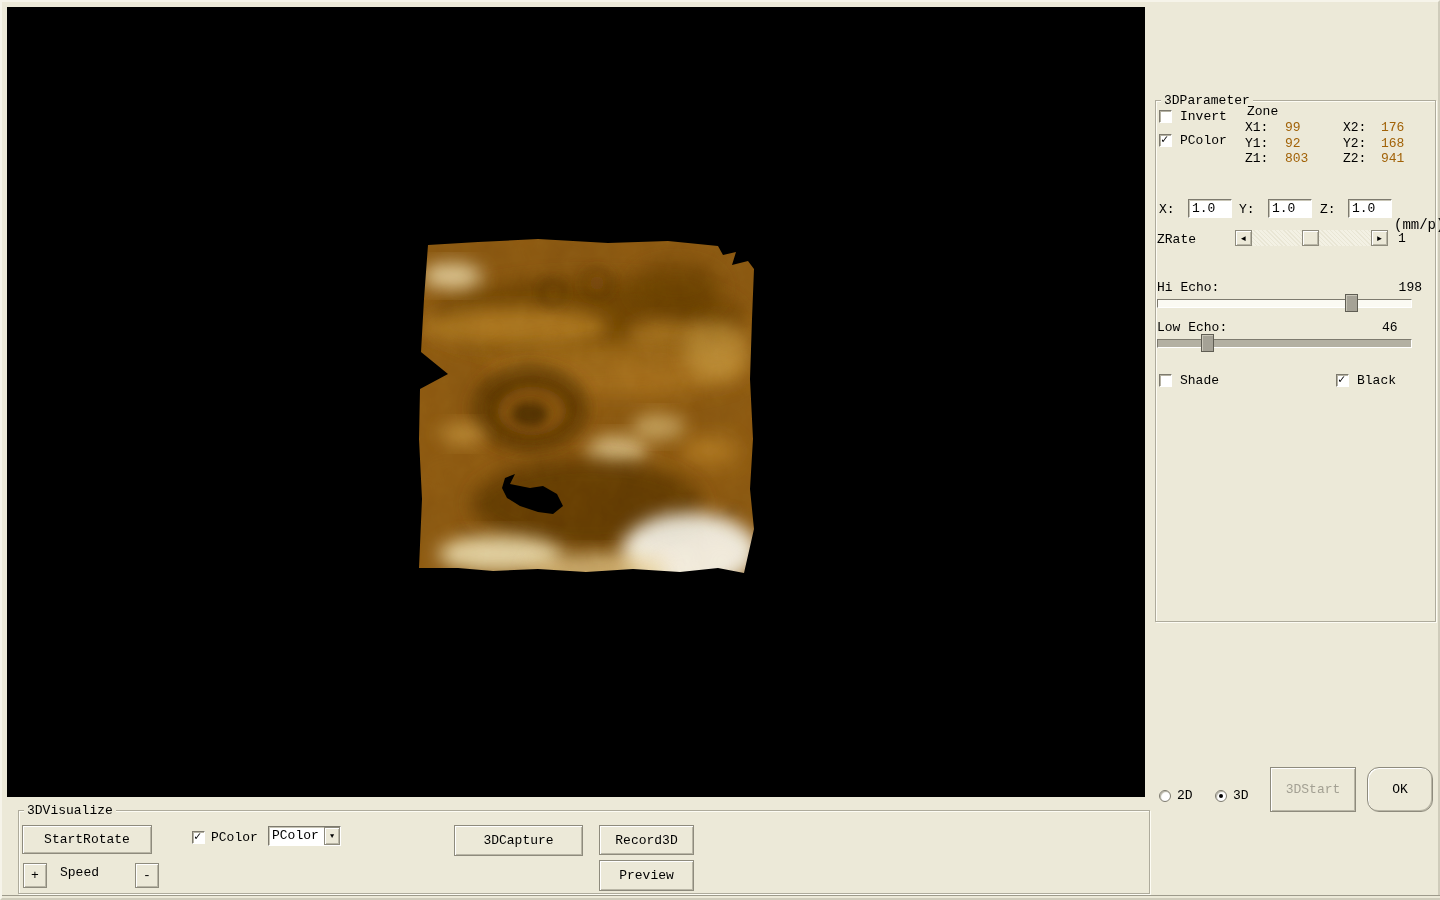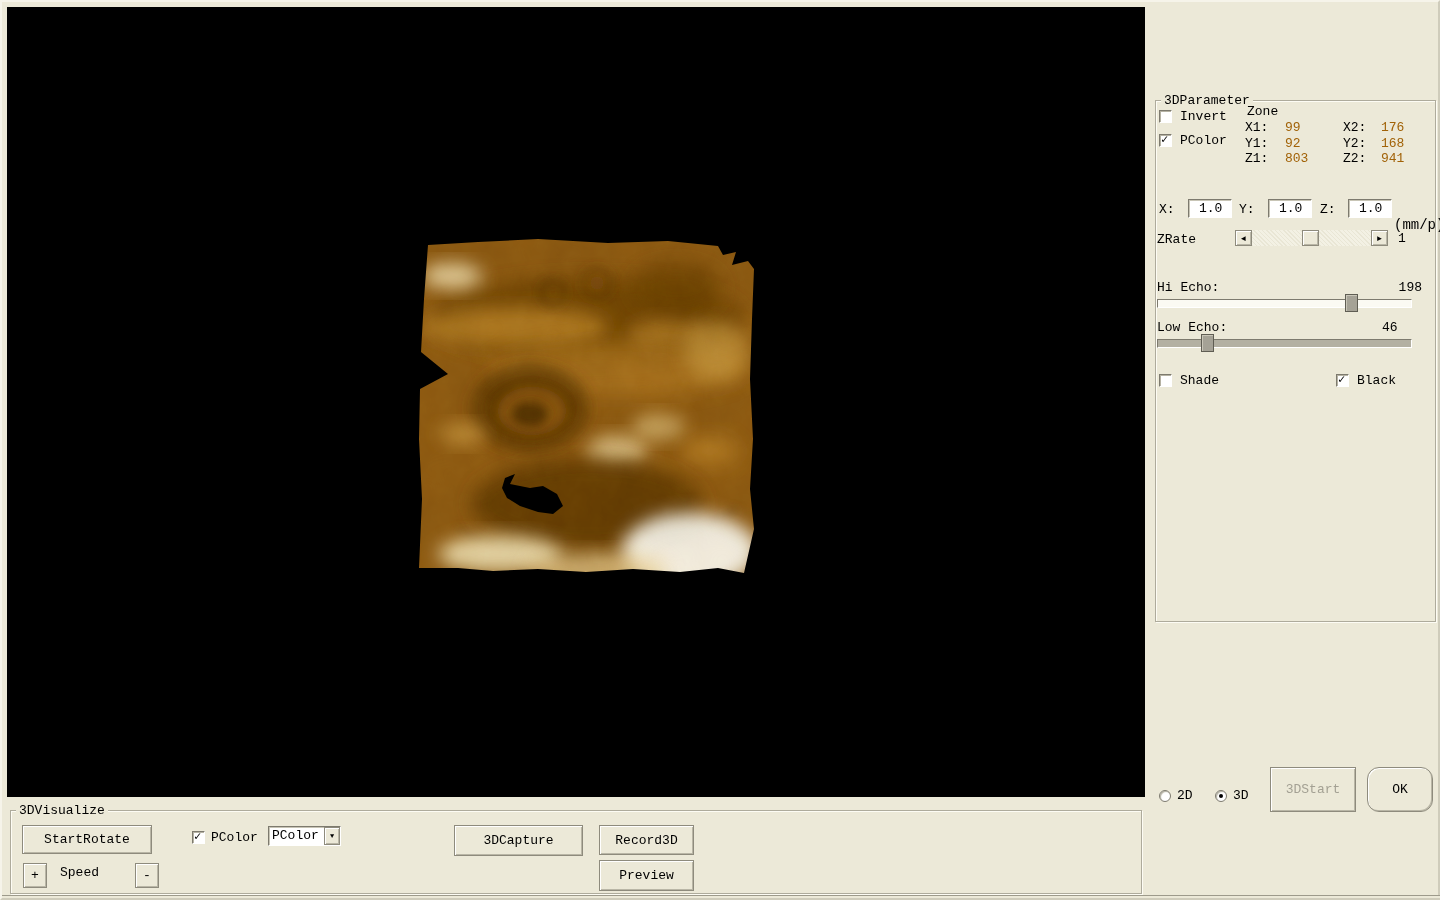--- a/index.html
+++ b/index.html
@@ -37,21 +37,21 @@
   .cb .check { display:none; position:absolute; left:1px; top:-2px; font-size:12px; font-weight:bold; line-height:14px; }
   .cb.checked .check { display:block; }
   .radio { position:absolute; width:12px; height:12px; border-radius:50%;
     background:#fff; border:1px solid #7d7a6e; box-shadow:inset 1px 1px 1px #b5b2a3; }
   .radio.checked::after { content:""; position:absolute; left:3px; top:3px; width:4px; height:4px;
     border-radius:50%; background:#000; }
 
   
   .field { position:absolute; background:#fff; border:1px solid;
     border-color:#7d7a6e #fff #fff #7d7a6e; box-shadow:inset 1px 1px 0 #c8c5b6;
-    padding:1px 10px; line-height:15px; }
+    padding:1px 3px; line-height:15px; }
 
   
   .slider { position:absolute; height:18px; }
   .slider-track { position:absolute; left:0; right:0; top:5px; height:9px;
     border:1px solid; border-color:#7d7a6e #fff #fff #7d7a6e; }
   .slider-track.hi { background:#fbfaf3; }
   .slider-track.low { background:#b3b0a2; }
   .slider-thumb { position:absolute; top:0; width:13px; height:18px;
     background:#a5a296; border:1px solid #5f5d53;
     box-shadow:inset 1px 1px 0 #c9c6b8; cursor:default; }
@@ -216,21 +216,21 @@
   <span class="lbl" style="left:1355px;top:371px;">Black</span>
 
   <span class="radio" style="left:1157px;top:788px;"></span>
   <span class="lbl" style="left:1175px;top:786px;">2D</span>
   <span class="radio checked" style="left:1213px;top:788px;"></span>
   <span class="lbl" style="left:1231px;top:786px;">3D</span>
 
   <div class="btn disabled" style="left:1268px;top:765px;width:86px;height:45px;">3DStart</div>
   <div class="btn" style="left:1365px;top:765px;width:66px;height:45px;border-radius:12px;">OK</div>
 
-  <div class="gb" style="left:8px;top:808px;width:1132px;height:84px;">
+  <div class="gb" style="left:16px;top:808px;width:1132px;height:84px;">
     <span class="gb-legend">3DVisualize</span>
   </div>
 
   <div class="btn" style="left:20px;top:823px;width:130px;height:29px;">StartRotate</div>
 
   <span class="cb checked" style="left:190px;top:829px;">
       <span class="check">✓</span>
     </span>
   <span class="lbl" style="left:209px;top:828px;">PColor</span>
 

